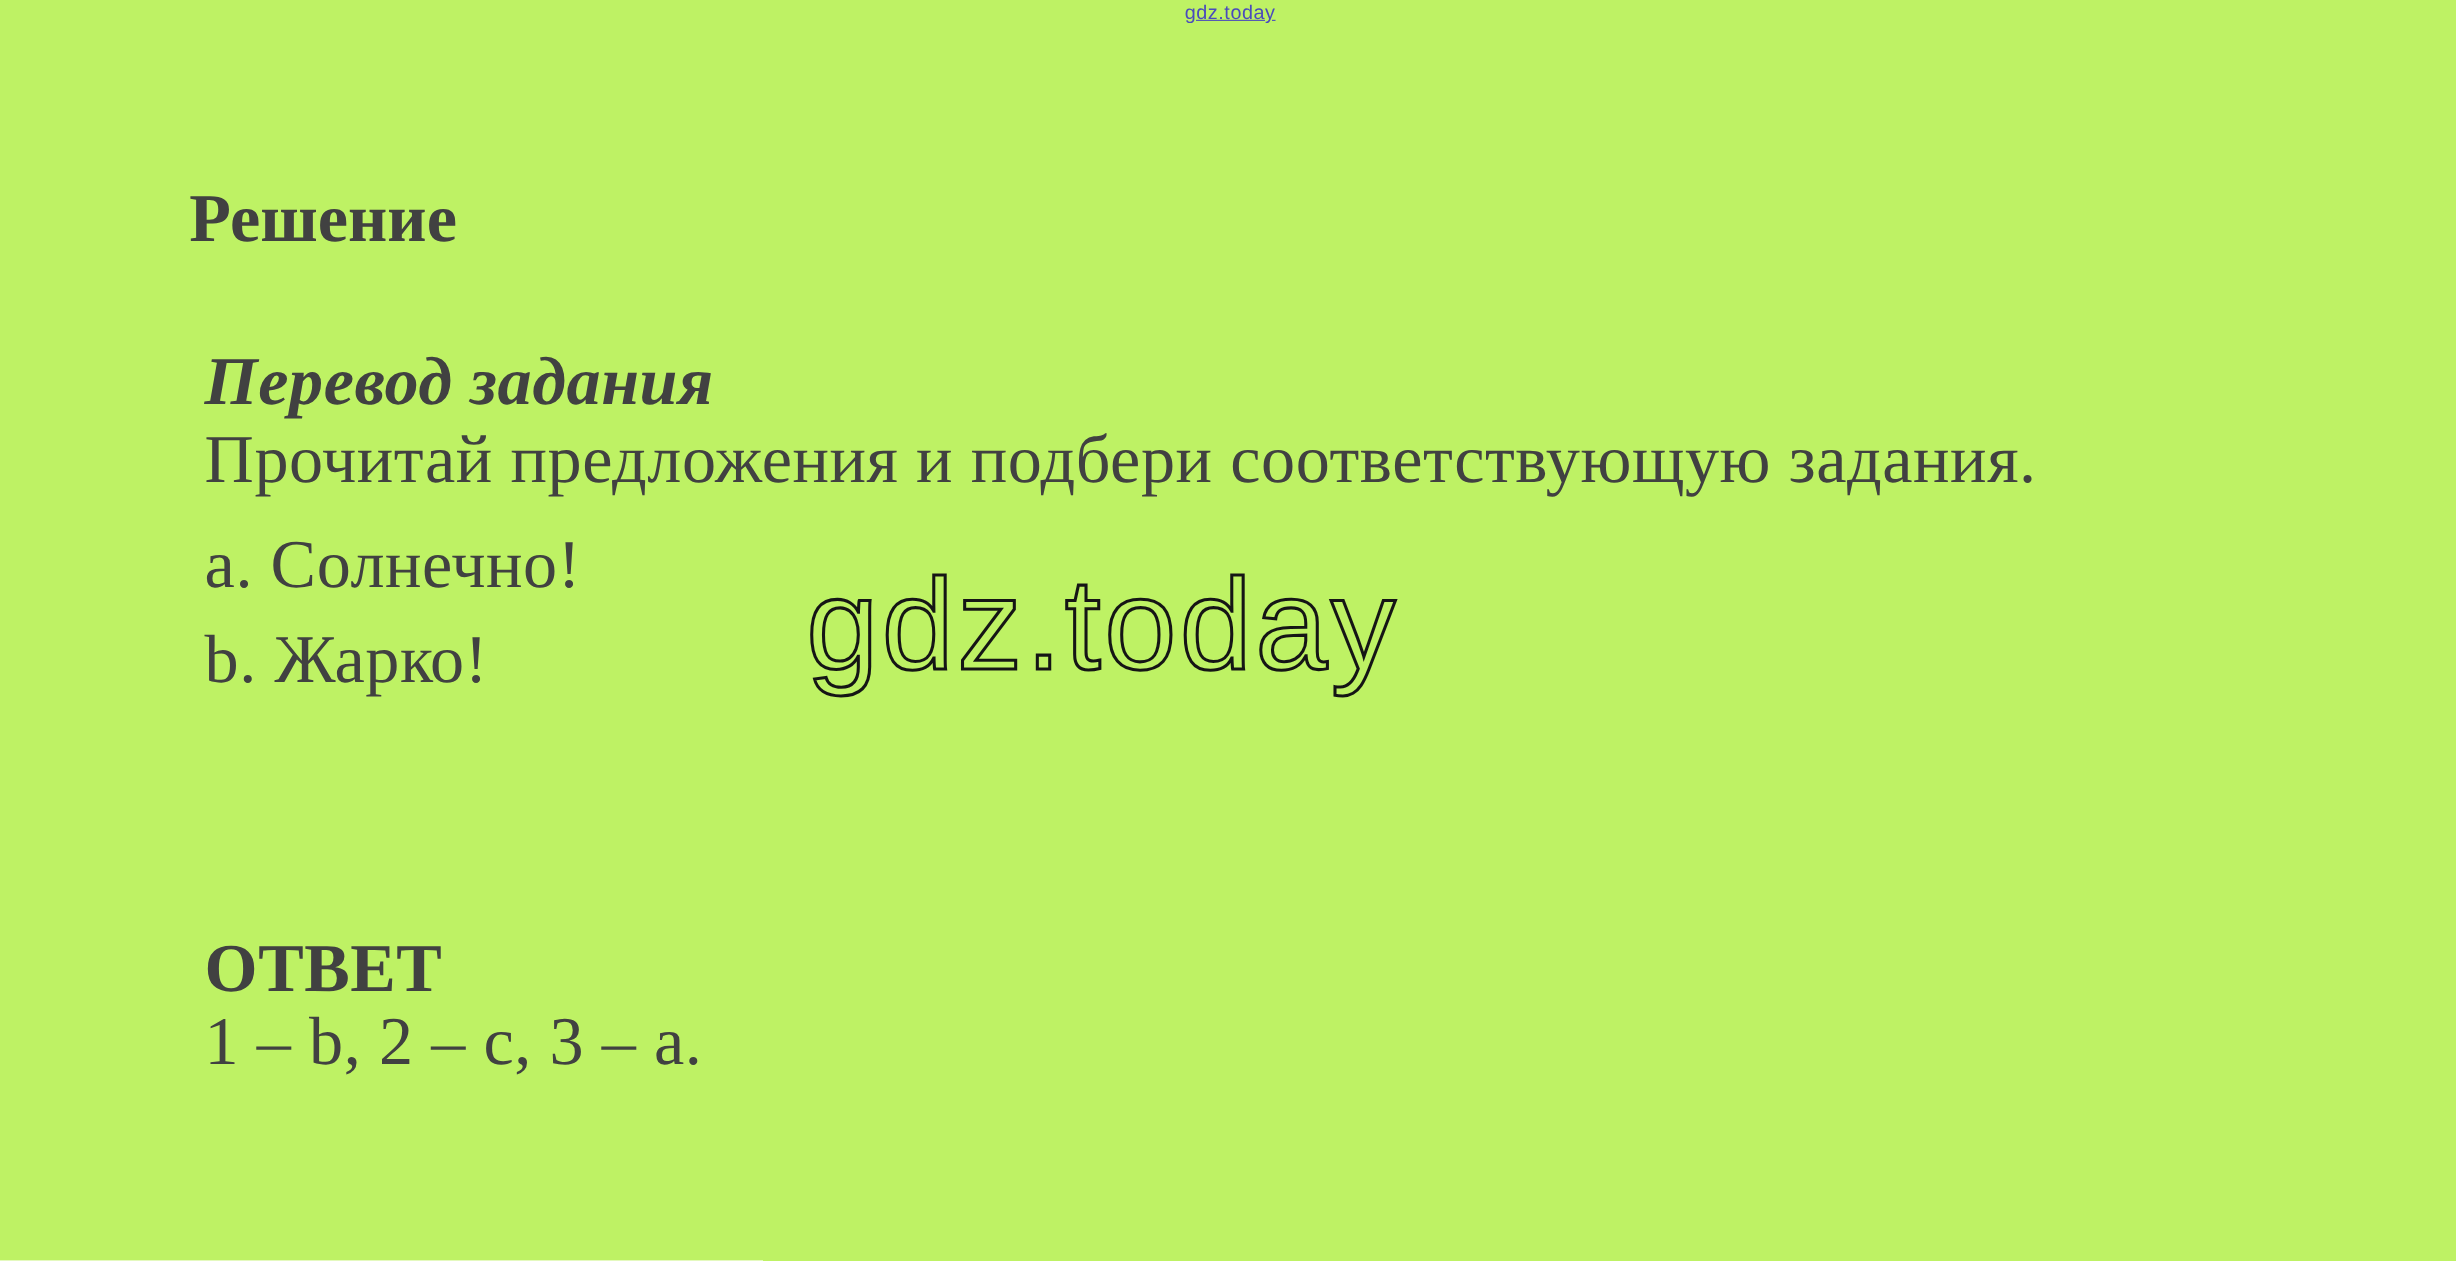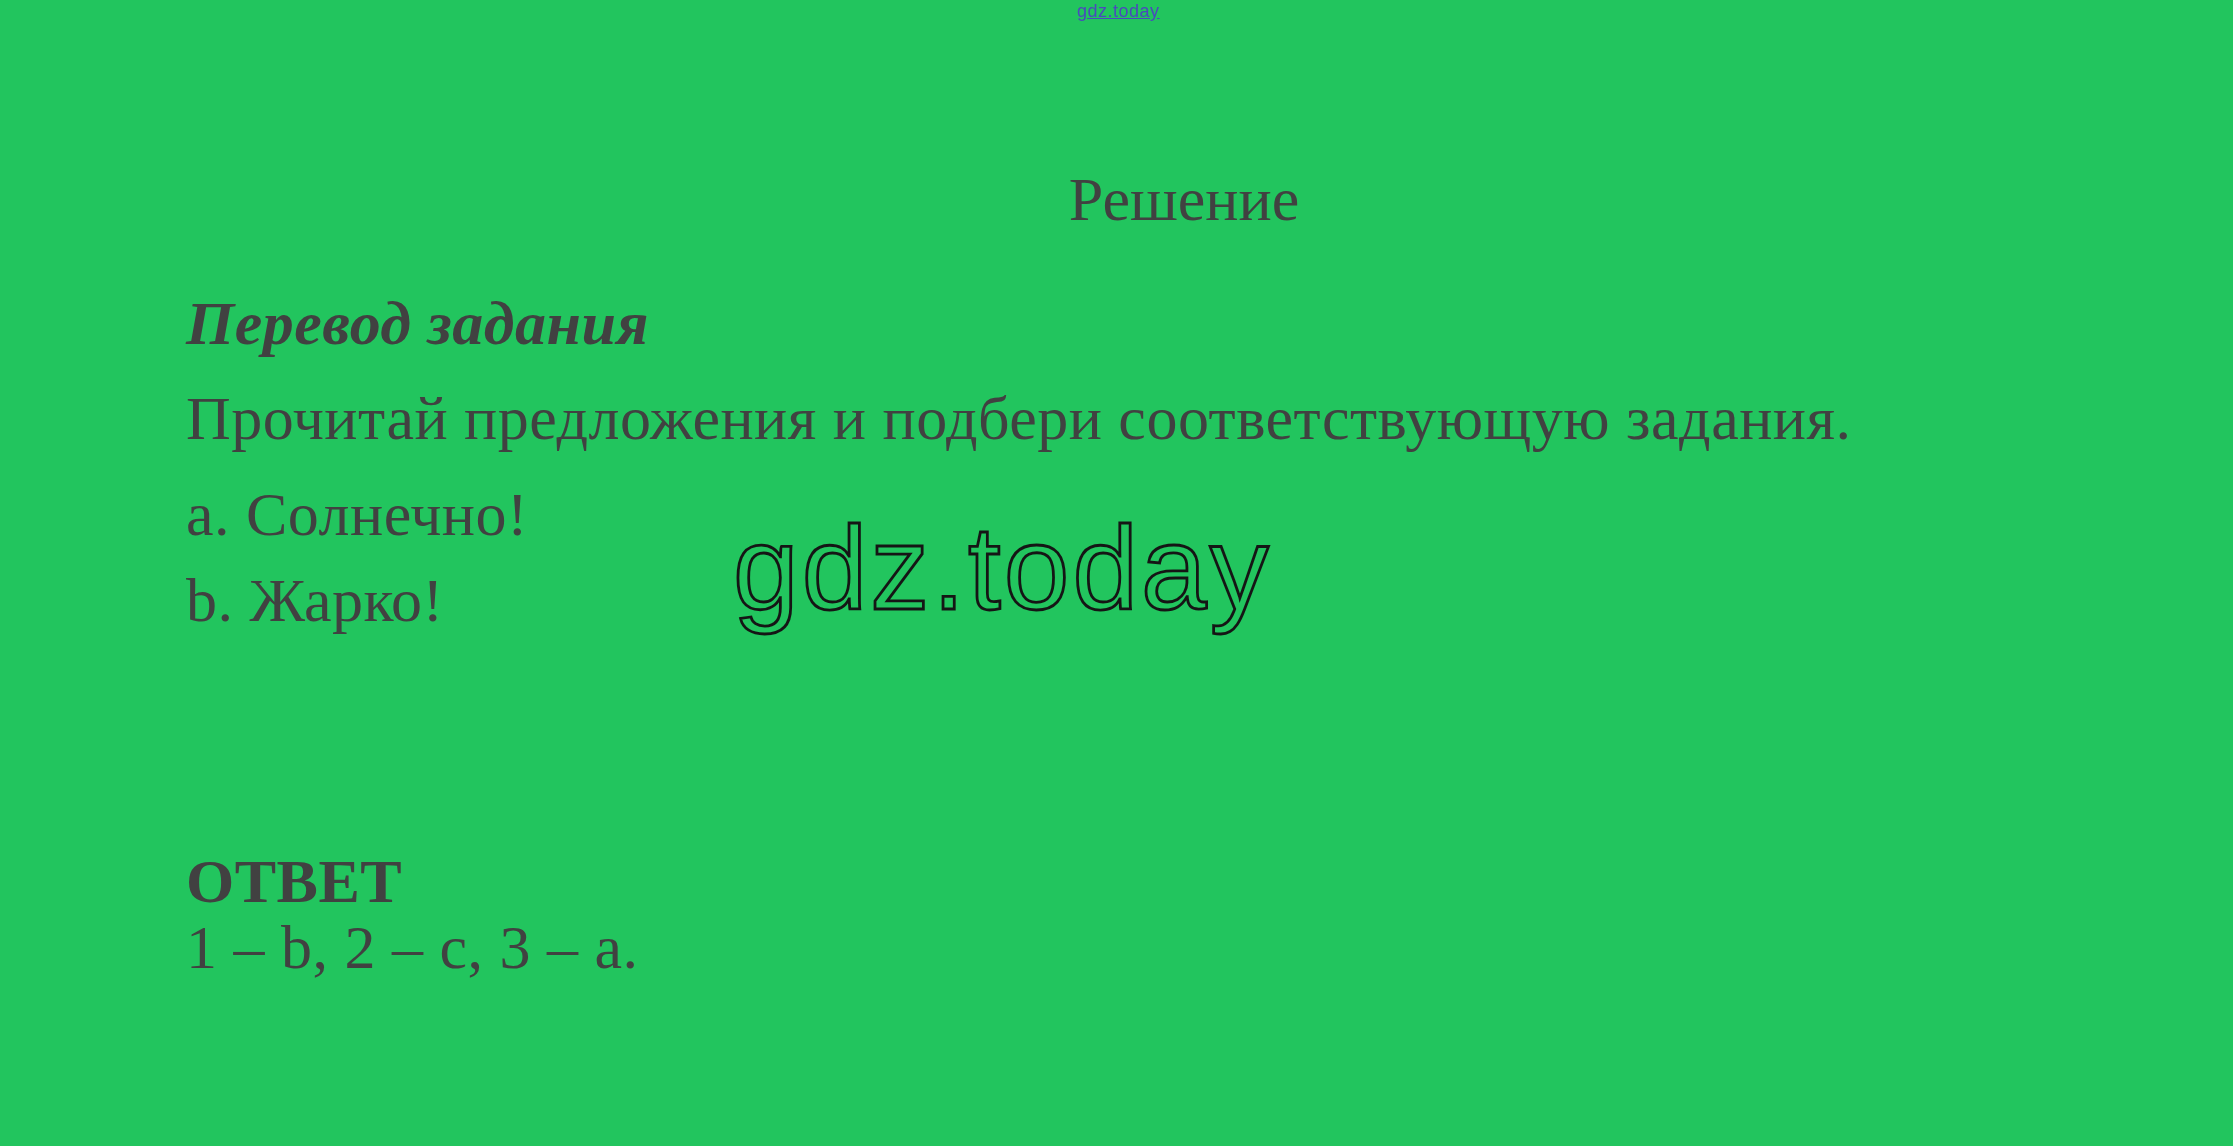--- a/index.html
+++ b/index.html
@@ -5,56 +5,56 @@
   :root{
     --text-color:#414141;
     --link-color:#4a4abd;
     --wm-color:#151515;
   }
   html,body{margin:0;padding:0;background:#ffffff;}
   .canvas{
     position:relative;
     width:2233px;
     height:1146px;
-    background:#22c55e;
+    background:#bef264;
     overflow:hidden;
     font-family:"Liberation Serif","DejaVu Serif",serif;
     color:var(--text-color);
   }
   .top-watermark{
     position:absolute;
     left:1077px; top:2px;
     font-family:"Liberation Sans","DejaVu Sans",sans-serif;
     font-size:18px;
     line-height:1;
     color:var(--link-color);
     text-decoration:underline;
     letter-spacing:0.5px;
     cursor:pointer;
   }
   .page-title{
     position:absolute;
-    left:200px; top:168px;
+    left:172px; top:168px;
     width:1968px;
     margin:0;
-    text-align:center;
+    text-align:left;
     font-size:62px;
-    font-weight:normal;
+    font-weight:bold;
     line-height:1;
   }
   .line{
     position:absolute;
     left:186px;
     font-size:62px;
     line-height:1;
     white-space:nowrap;
     letter-spacing:0.5px;
   }
   .translation-heading{
-    top:292px;
+    top:316px;
     font-weight:bold;
     font-style:italic;
   }
   .task-line{ top:387px; }
   .opt-a{ top:483px;text-align:right; }
   .opt-b{ top:569px; }
   .opt-c{ top:655px; }
   .answer-heading{
     top:830px;
     font-weight:bold;

